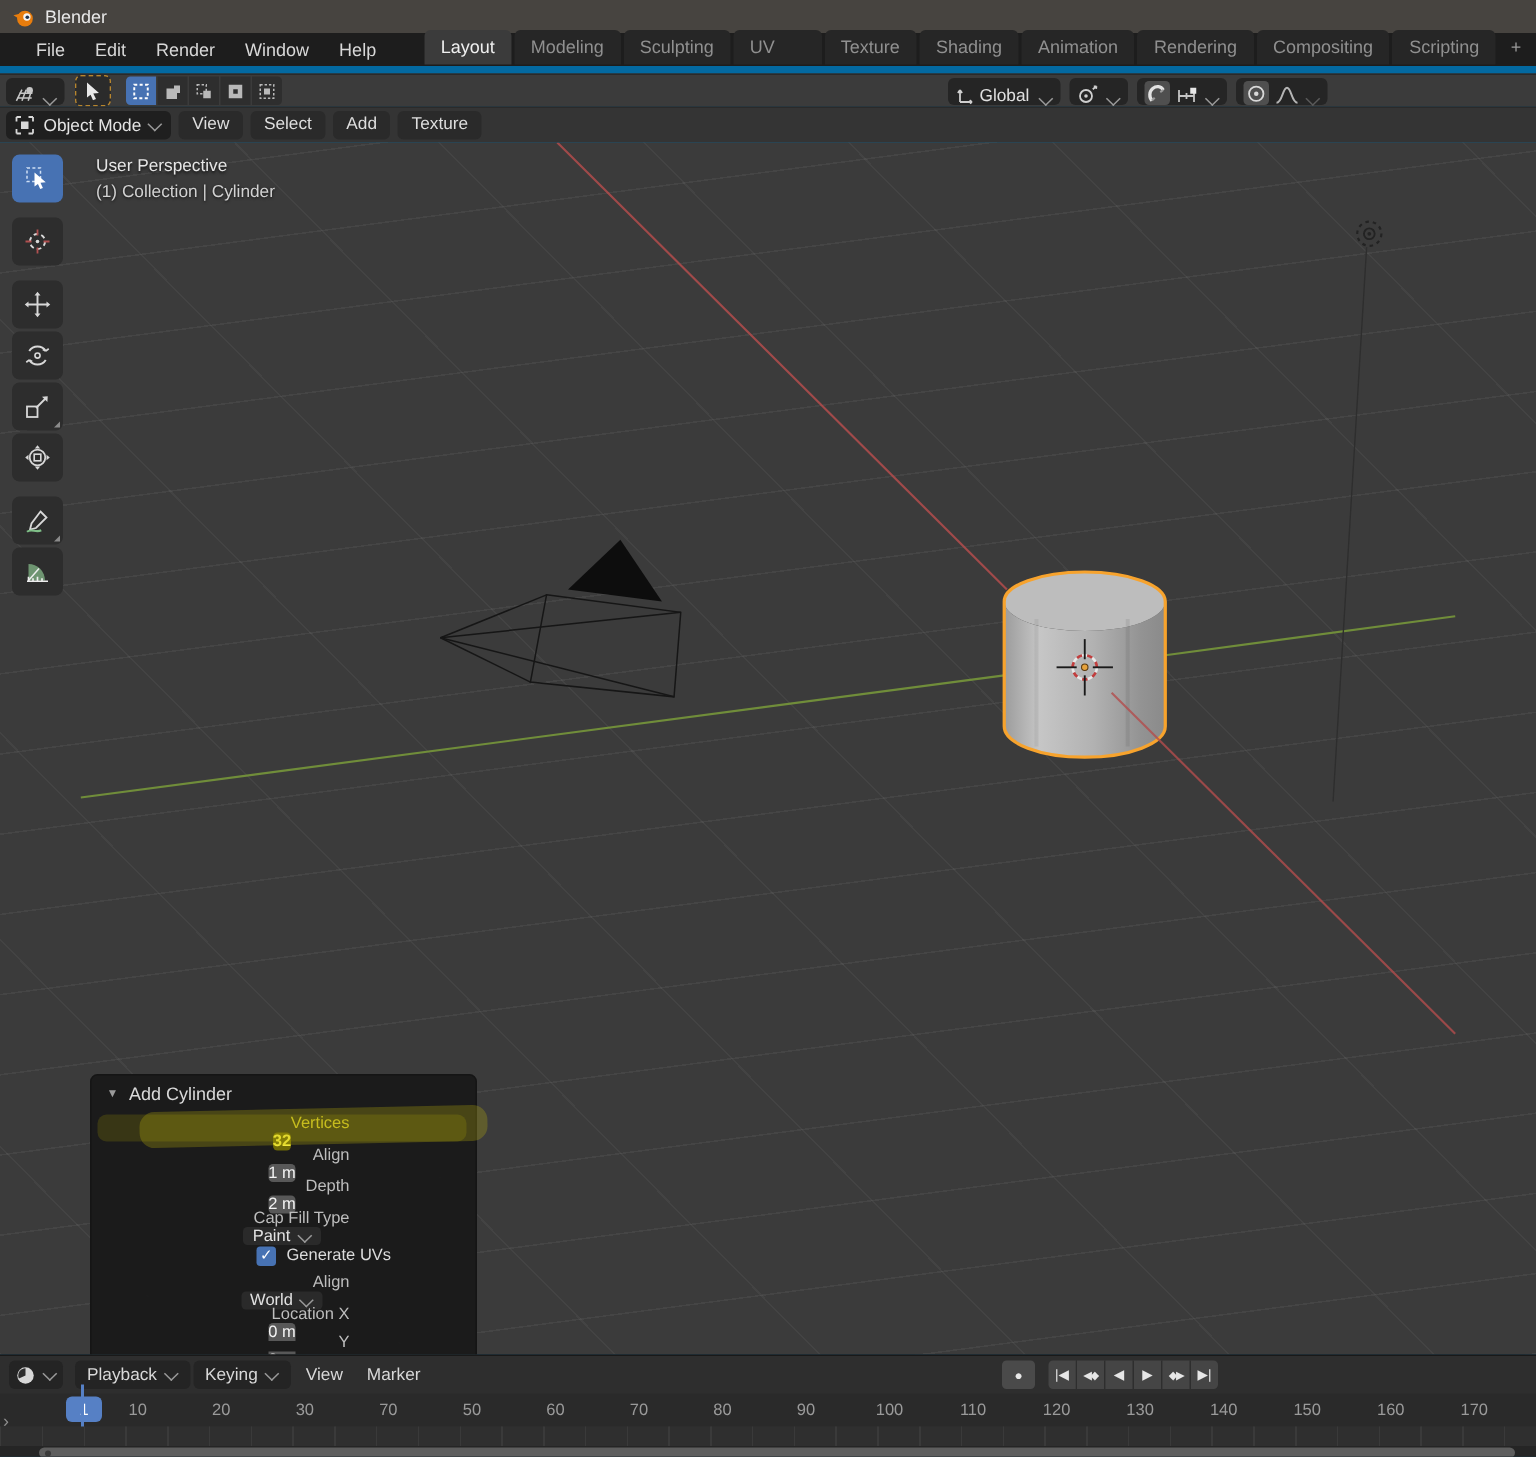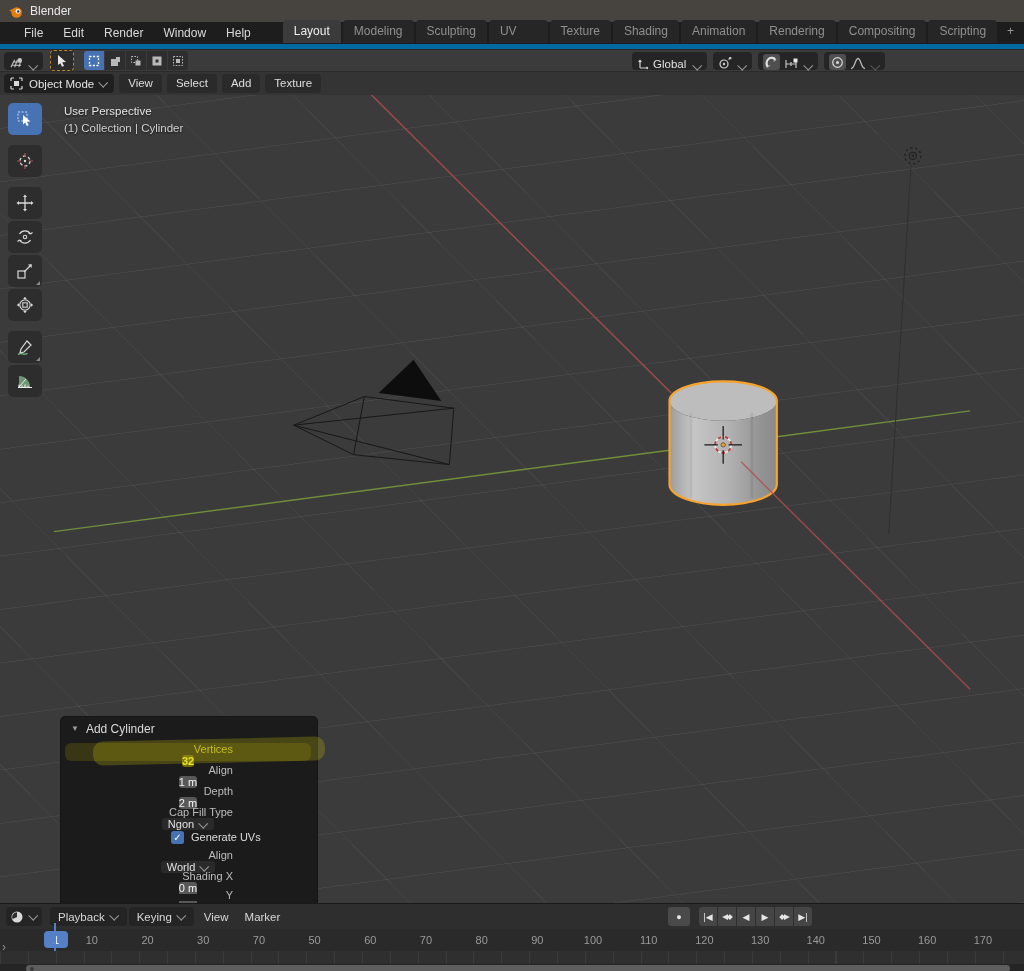--- a/index.html
+++ b/index.html
@@ -383,37 +383,37 @@
         <span class="op-label">Align</span>
         <div class="op-field">1 m</div>
       </div>
       <div class="op-row">
         <span class="op-label">Depth</span>
         <div class="op-field">2 m</div>
       </div>
       <div class="op-row">
         <span class="op-label">Cap Fill Type</span>
         <div class="op-drop">
-          <span class="txt">Ngon</span>
+          <span class="txt">Paint</span>
           <span class="chev"></span>
         </div>
       </div>
       <div class="op-check-row">
         <span class="checkbox">✓</span>
         <span class="check-label">Generate UVs</span>
       </div>
       <div class="op-row">
         <span class="op-label">Align</span>
         <div class="op-drop">
           <span class="txt">World</span>
           <span class="chev"></span>
         </div>
       </div>
       <div class="op-row">
-        <span class="op-label">Shading X</span>
+        <span class="op-label">Location X</span>
         <div class="op-field grp-top">0 m</div>
       </div>
       <div class="op-row tight">
         <span class="op-label">Y</span>
         <div class="op-field grp-mid">0 m</div>
       </div>
 
     </div>
   </div>
 

